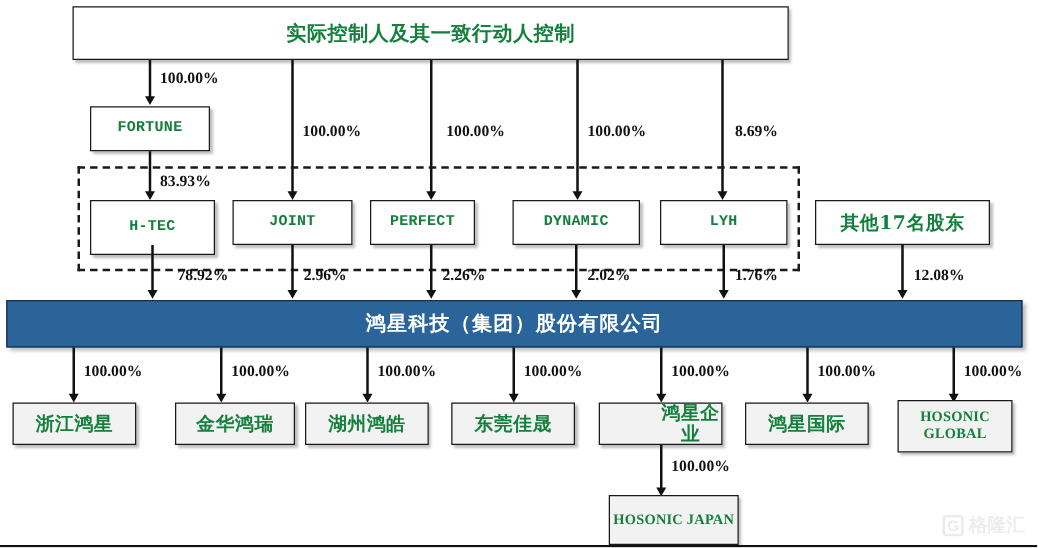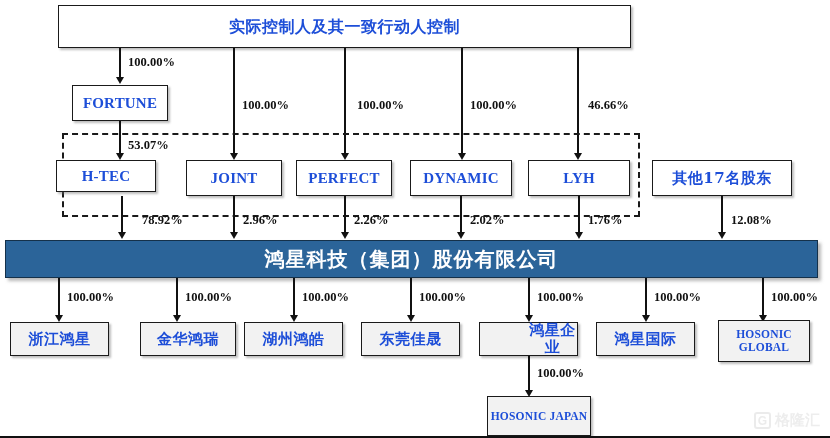--- a/index.html
+++ b/index.html
@@ -22,33 +22,33 @@
     position: absolute;
     box-sizing: border-box;
     border: 1.6px solid #1a1a1a;
     background: #f2f2f2;
     display: flex;
     align-items: center;
     justify-content: center;
     text-align: center;
     line-height: 1.12;
     box-shadow: 2px 2px 2px rgba(110,110,110,0.45);
-    color: #1d4ed8;
+    color: #15803d;
   }
   .box.white { background: #ffffff; }
   .cn {
     font-family: "DejaVu Serif", "Liberation Serif", serif;
     font-weight: 600;
     font-size: 15px;
     letter-spacing: 0.5px;
   }
   .en {
-    font-family: Liberation Serif, serif;
-    font-weight: bold;
-    font-size: 15px;
+    font-family: Liberation Mono, monospace;
+    font-weight: bold;
+    font-size: 12px;
     letter-spacing: 0.2px;
   }
   .en-small {
     font-family: "Liberation Serif", "DejaVu Serif", serif;
     font-weight: bold;
     font-size: 11.5px;
     letter-spacing: 0.2px;
   }
   
   #top-box {
@@ -59,21 +59,21 @@
   
   #main-company {
     left: 5px; top: 240px; width: 813px; height: 38px;
     background: #2b6499;
     border: 1.4px solid #15314a;
     color: #ffffff;
     box-shadow: 3px 3px 3px rgba(120,120,120,0.5);
   }
   #main-company .cn {
     color: #ffffff;
-    font-size: 20px;
+    font-size: 16px;
     letter-spacing: 1px;
   }
   
   #dashed-group {
     position: absolute;
     left: 62px; top: 133px; width: 578px; height: 84px;
     border: 2px dashed #1a1a1a;
     box-sizing: border-box;
     background: transparent;
     pointer-events: none;
@@ -154,39 +154,39 @@
   <div class="vline" style="left:344.2px; top:48px; height:106px;"></div>
   <div class="arrow-head" style="left:340.5px; top:153px;"></div>
   <div class="pct" style="left:357px; top:98px;">100.00%</div>
 
   <div class="vline" style="left:461.2px; top:48px; height:106px;"></div>
   <div class="arrow-head" style="left:457.5px; top:153px;"></div>
   <div class="pct" style="left:470px; top:98px;">100.00%</div>
 
   <div class="vline" style="left:577.2px; top:48px; height:106px;"></div>
   <div class="arrow-head" style="left:573.5px; top:153px;"></div>
-  <div class="pct" style="left:588px; top:98px;">46.66%</div>
+  <div class="pct" style="left:588px; top:98px;">8.69%</div>
 
   <div class="box white" id="fortune-box" style="left:72px; top:85px; width:96px; height:36px;">
     <span class="en">FORTUNE</span>
   </div>
 
   <div class="vline" style="left:119.2px; top:121px; height:33px;"></div>
   <div class="arrow-head" style="left:115.5px; top:153px;"></div>
-  <div class="pct" style="left:128px; top:138px;">53.07%</div>
+  <div class="pct" style="left:128px; top:138px;">83.93%</div>
 
   <div id="dashed-group"></div>
 
-  <div class="box white" style="left:56px; top:160px; width:100px; height:32px;">
+  <div class="box white" style="left:72px; top:160px; width:100px; height:44px;">
     <span class="en">H-TEC</span>
   </div>
   <div class="box white" style="left:186px; top:160px; width:96px; height:36px;">
     <span class="en">JOINT</span>
   </div>
-  <div class="box white" style="left:296px; top:160px; width:96px; height:36px;">
+  <div class="box white" style="left:296px; top:160px; width:84px; height:36px;">
     <span class="en">PERFECT</span>
   </div>
   <div class="box white" style="left:410px; top:160px; width:102px; height:36px;">
     <span class="en">DYNAMIC</span>
   </div>
   <div class="box white" style="left:528px; top:160px; width:102px; height:36px;">
     <span class="en">LYH</span>
   </div>
 
   <div class="box white" style="left:652px; top:160px; width:140px; height:36px;">

